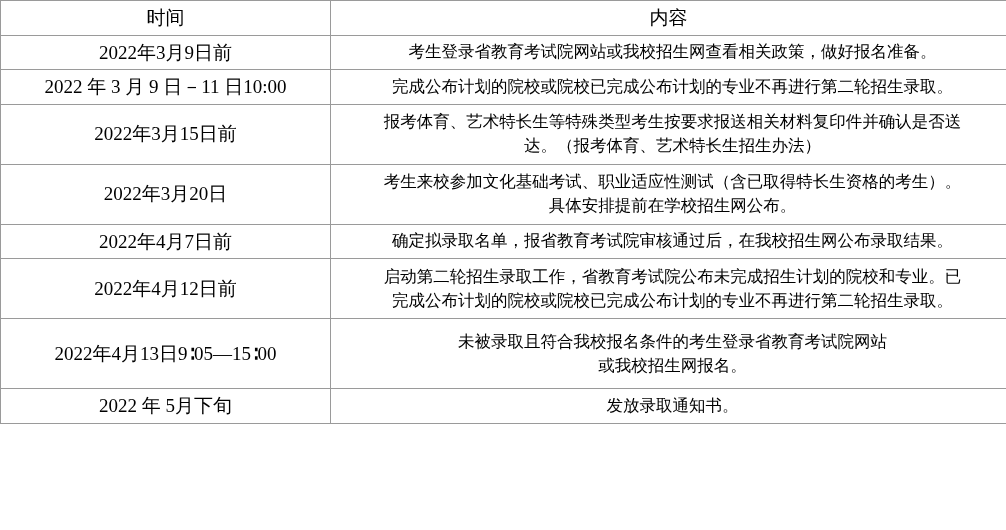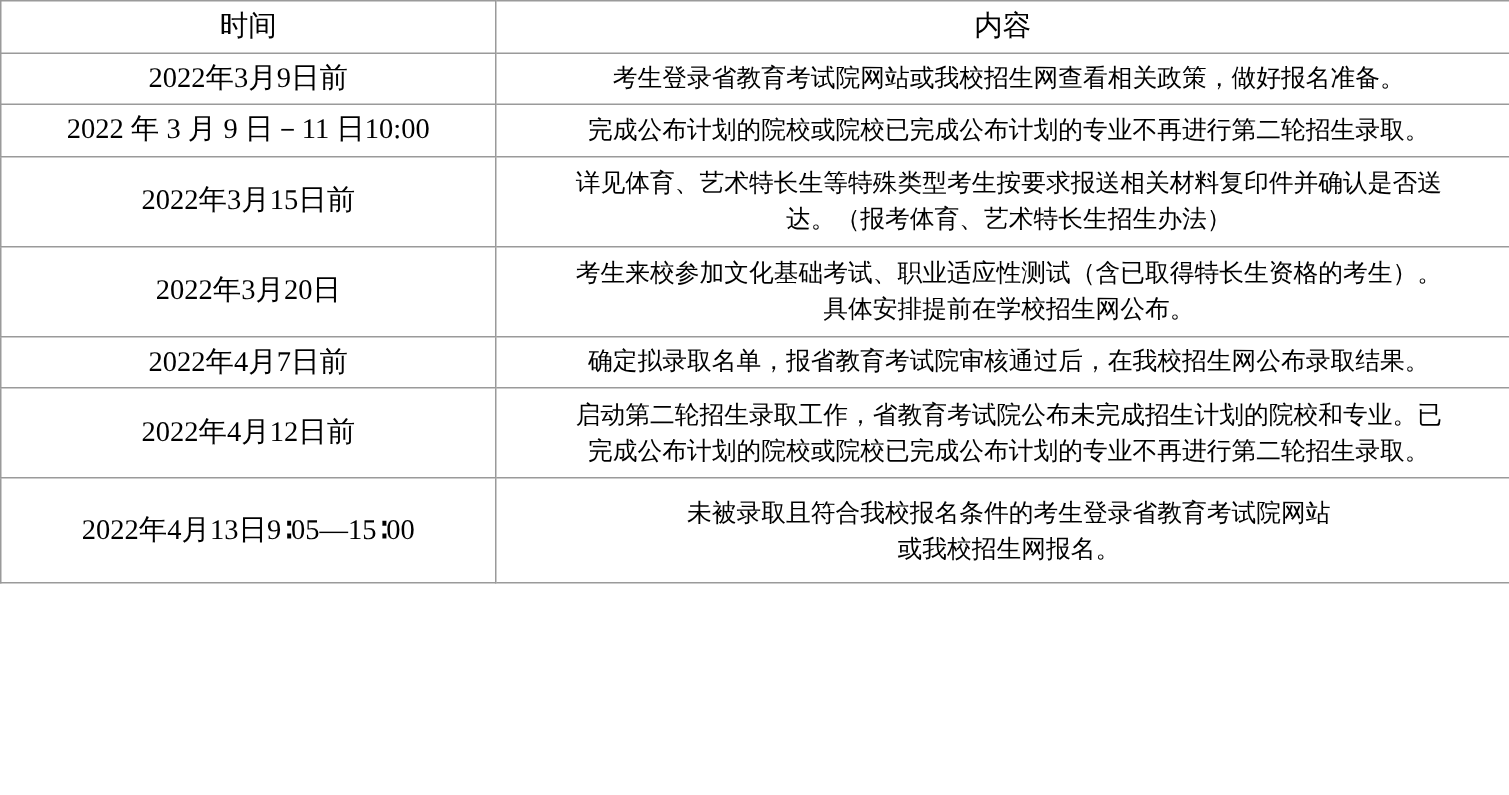--- a/index.html
+++ b/index.html
@@ -84,21 +84,21 @@
         </tr>
         <tr class="r-1">
           <td class="time-cell">2022 年 3 月 9 日－11 日10:00</td>
           <td class="content-cell">
             <span class="content-line">完成公布计划的院校或院校已完成公布计划的专业不再进行第二轮招生录取。</span>
           </td>
         </tr>
         <tr class="r-2">
           <td class="time-cell">2022年3月15日前</td>
           <td class="content-cell">
-            <span class="content-line">详见体育、艺术特长生等特殊类型考生按要求报送相关材料复印件并确认是否送</span>
+            <span class="content-line">报考体育、艺术特长生等特殊类型考生按要求报送相关材料复印件并确认是否送</span>
             <span class="content-line">达。（报考体育、艺术特长生招生办法）</span>
           </td>
         </tr>
         <tr class="r-2">
           <td class="time-cell">2022年3月20日</td>
           <td class="content-cell">
             <span class="content-line">考生来校参加文化基础考试、职业适应性测试（含已取得特长生资格的考生）。</span>
             <span class="content-line">具体安排提前在学校招生网公布。</span>
           </td>
         </tr>
@@ -115,15 +115,21 @@
             <span class="content-line">完成公布计划的院校或院校已完成公布计划的专业不再进行第二轮招生录取。</span>
           </td>
         </tr>
         <tr class="r-3">
           <td class="time-cell">2022年4月13日9∶05—15∶00</td>
           <td class="content-cell">
             <span class="content-line">未被录取且符合我校报名条件的考生登录省教育考试院网站</span>
             <span class="content-line">或我校招生网报名。</span>
           </td>
         </tr>
+        <tr class="r-1">
+          <td class="time-cell">2022 年 5月下旬</td>
+          <td class="content-cell">
+            <span class="content-line">发放录取通知书。</span>
+          </td>
+        </tr>
       </tbody>
   </table>
 </div>
 
 </body></html>

